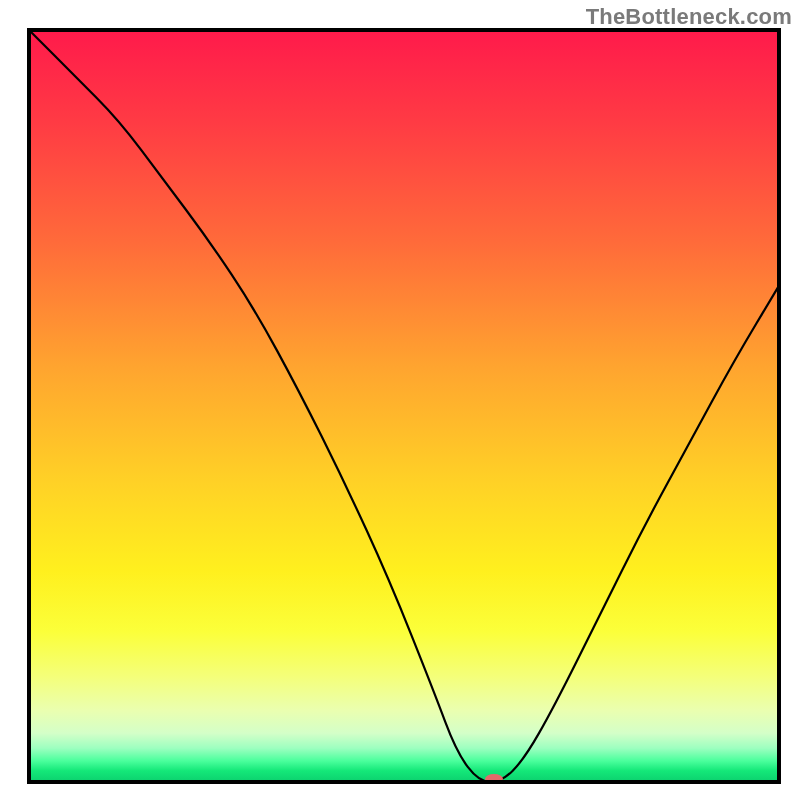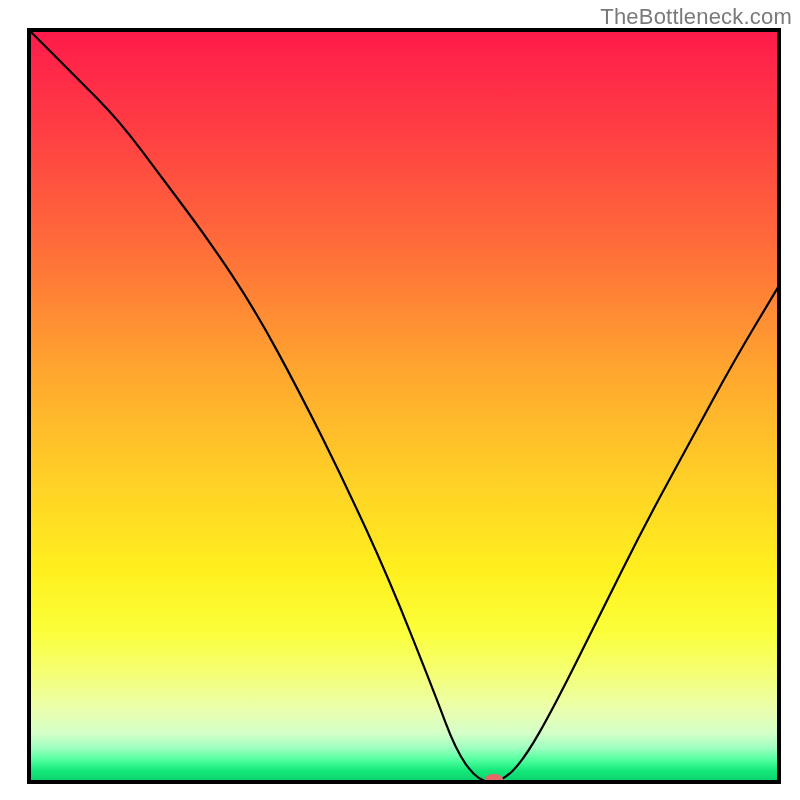--- a/index.html
+++ b/index.html
@@ -14,21 +14,21 @@
   .frame {
     position: relative;
     width: 800px;
     height: 800px;
   }
   .attribution {
     position: absolute;
     top: 4px;
     right: 8px;
     font-size: 22px;
-    font-weight: 400;
+    font-weight: 700;
     color: #7a7a7a;
     letter-spacing: 0.2px;
     z-index: 20;
   }
   svg.plot {
     position: absolute;
     top: 0;
     left: 0;
   }
 </style>

